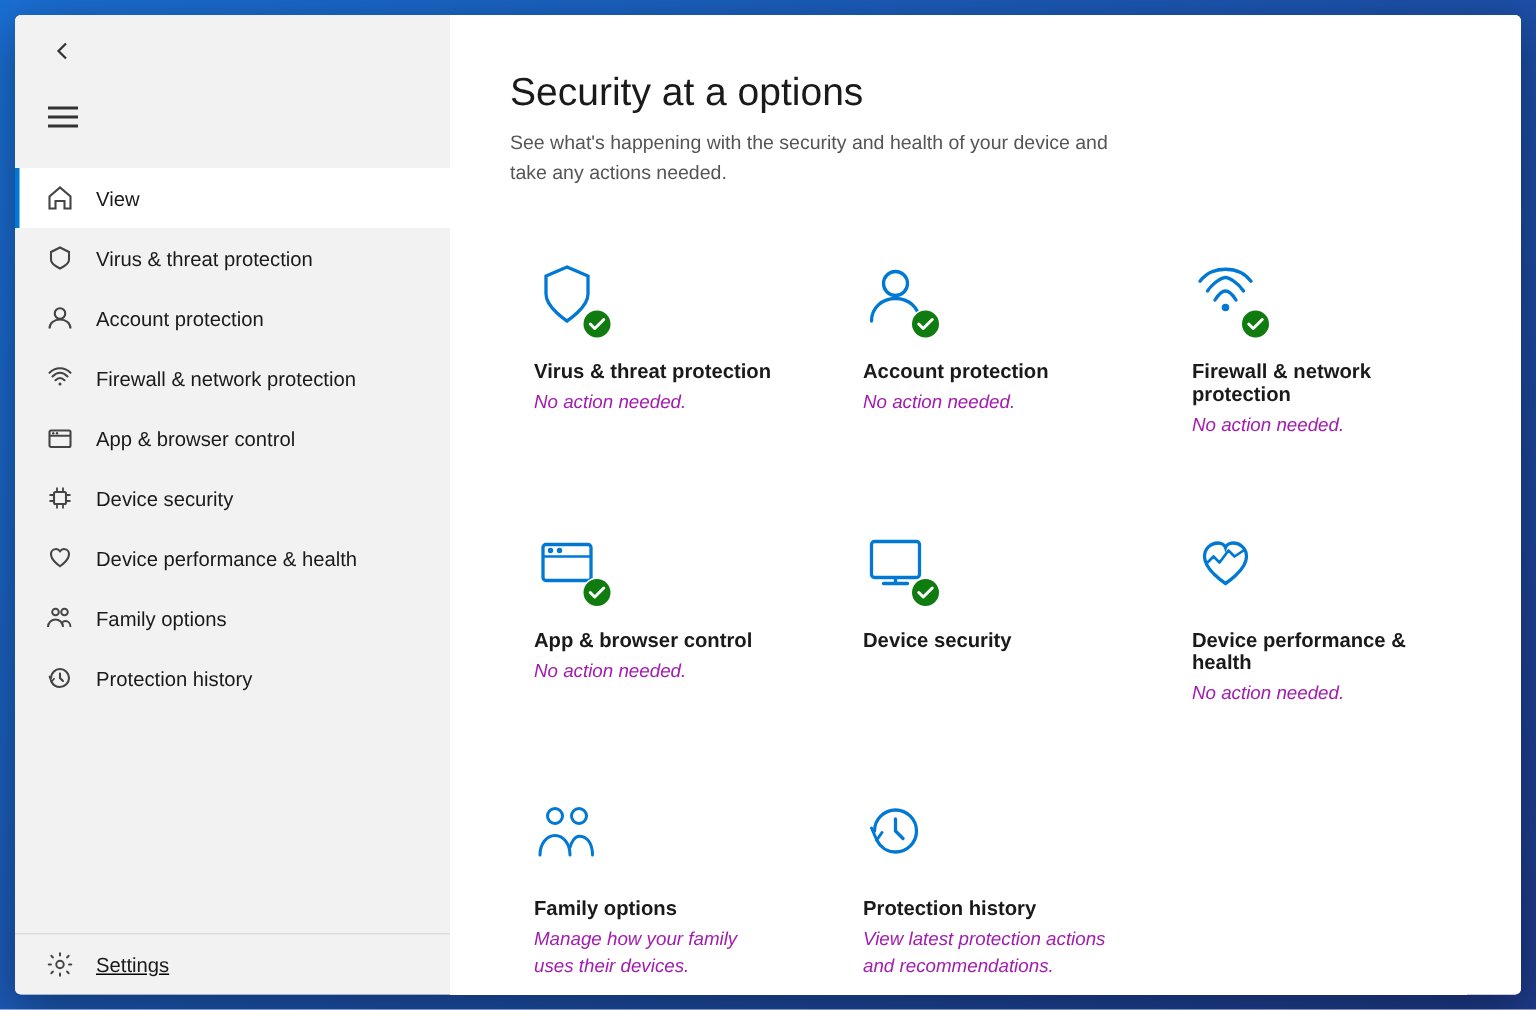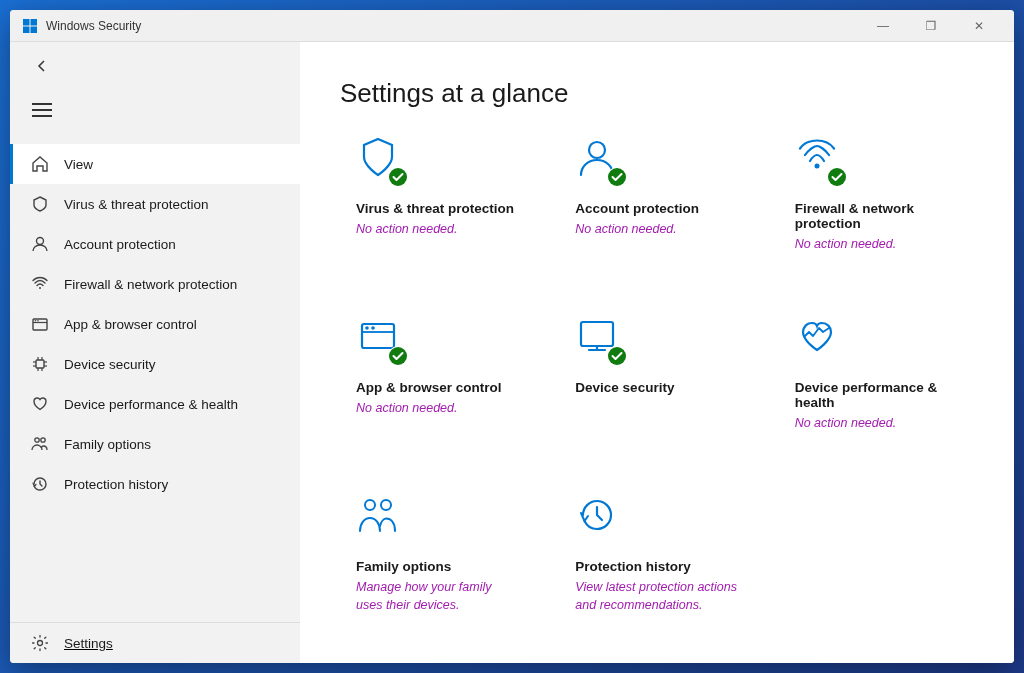--- a/index.html
+++ b/index.html
@@ -197,36 +197,20 @@
       color: #a21caf;
       line-height: 1.5;
       font-style: italic;
     }
   </style>
 </head>
 <body>
 
 <div class="window">
 
-  <div class="titlebar">
-    <div class="titlebar-left">
-      <svg class="title-icon" viewBox="0 0 16 16">
-        <rect x="1" y="1" width="6.5" height="6.5" fill="#0078d4"></rect>
-        <rect x="8.5" y="1" width="6.5" height="6.5" fill="#0078d4"></rect>
-        <rect x="1" y="8.5" width="6.5" height="6.5" fill="#0078d4"></rect>
-        <rect x="8.5" y="8.5" width="6.5" height="6.5" fill="#0078d4"></rect>
-      </svg>
-      <span class="titlebar-title">Windows Security</span>
-    </div>
-    <div class="titlebar-controls">
-      <button class="titlebar-btn">—</button>
-      <button class="titlebar-btn">❐</button>
-      <button class="titlebar-btn close">✕</button>
-    </div>
-  </div>
 
   <div class="app-body">
 
     <div class="sidebar">
       <div style="padding: 8px 16px 0 16px;">
         <div class="nav-back">
           <svg width="14" height="14" viewBox="0 0 14 14" fill="none">
             <path d="M9 2L4 7L9 12" stroke="#333" stroke-width="1.5" fill="none"></path>
           </svg>
         </div>
@@ -350,21 +334,22 @@
               <circle cx="9" cy="9" r="2.5" stroke="#444" stroke-width="1.3" fill="none"></circle>
               <path d="M9 1.5V3M9 15V16.5M1.5 9H3M15 9H16.5M3.2 3.2L4.3 4.3M13.7 13.7L14.8 14.8M3.2 14.8L4.3 13.7M13.7 4.3L14.8 3.2" stroke="#444" stroke-width="1.3" stroke-linecap="round"></path>
             </svg>
           </span>
           <span class="nav-item-label">Settings</span>
         </div>
       </div>
     </div>
 
     <div class="main-content">
-      <h1 class="page-title">Settings at a glance</h1>
+      <h1 class="page-title">Security at a options</h1>
+      <p class="page-subtitle">See what's happening with the security and health of your device and take any actions needed.</p>
 
       <div class="cards-grid">
 
         <div class="card">
           <div class="card-icon-wrap">
             <svg class="main-icon" viewBox="0 0 44 44" fill="none">
               <path d="M22 4L36 10V22C36 31 22 40 22 40C22 40 8 31 8 22V10L22 4Z" stroke="#0078d4" stroke-width="2.2" fill="none"></path>
             </svg>
             <svg class="check-badge" viewBox="0 0 20 20">
               <circle cx="10" cy="10" r="9" fill="#107c10"></circle>

